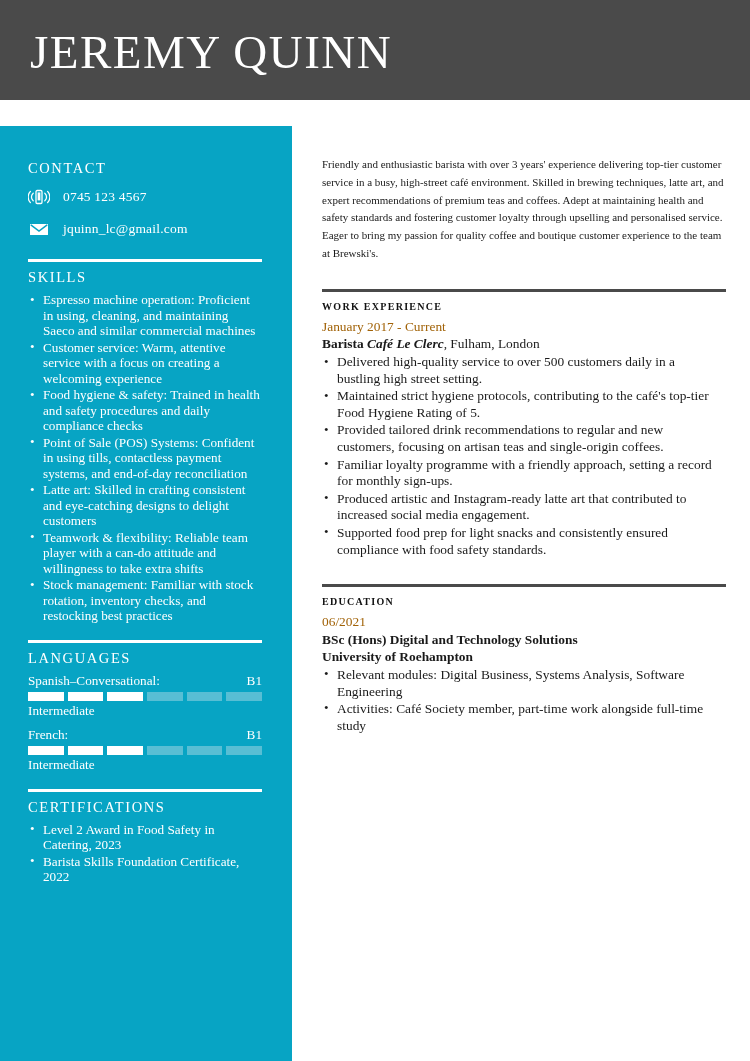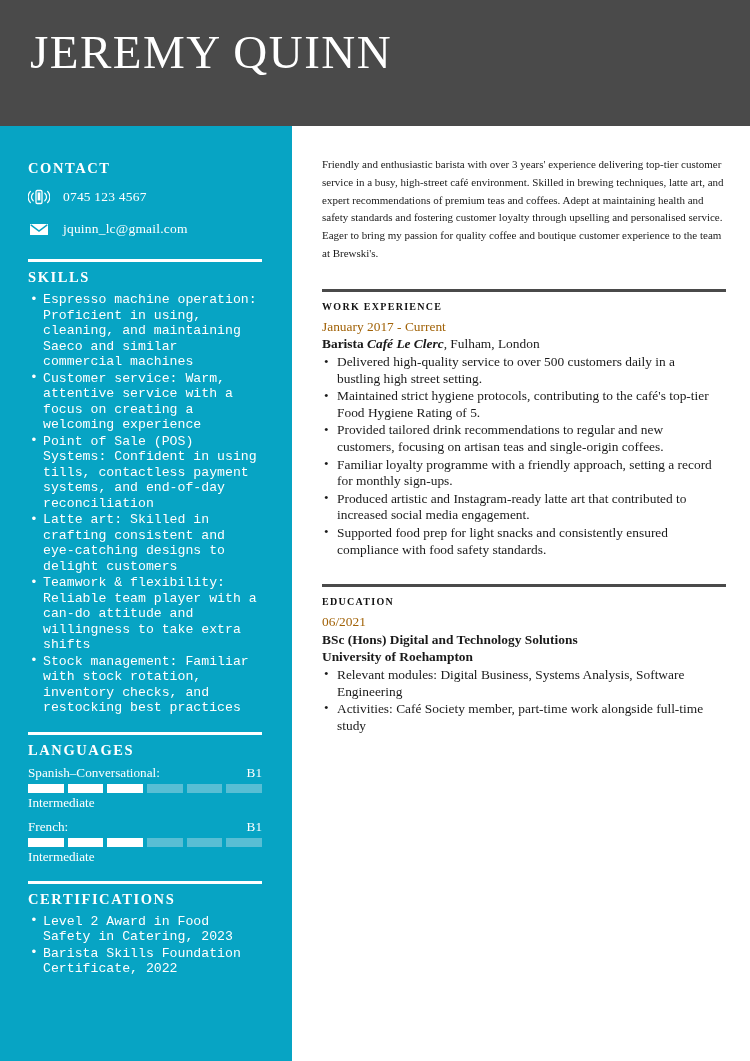--- a/index.html
+++ b/index.html
@@ -20,21 +20,21 @@
     background: #ffffff;
     box-sizing: border-box;
   }
 
   
   .header {
     position: absolute;
     left: 0;
     top: 0;
     width: 750px;
-    height: 126px;
+    height: 100px;
     background: #4a4a4a;
     box-sizing: border-box;
     text-align: center;
   }
   .header-name {
     position: absolute;
     left: 30px;
     top: 27px;
     color: #ffffff;
     font-family: "Liberation Serif", "DejaVu Serif", serif;
@@ -58,21 +58,21 @@
     color: #ffffff;
   }
   .side-rule {
     height: 3px;
     background: #ffffff;
     margin: 0 0 7px 0;
   }
   .side-heading {
     font-family: "Liberation Serif", "DejaVu Serif", serif;
     font-size: 14.5px;
-    font-weight: bold;
+    font-weight: normal;
     letter-spacing: 1.6px;
     color: #ffffff;
     margin: 0 0 6px 0;
   }
   .side-heading.first {
     margin-top: 34px;
   }
 
   
   .contact-row {
@@ -102,21 +102,20 @@
     margin: 0;
     padding: 0;
   }
   ul.side-list li {
     position: relative;
     font-size: 13.2px;
     line-height: 15.5px;
     color: #ffffff;
     padding-left: 15px;
     margin-bottom: 1px;
-    font-family: Liberation Mono, monospace;
   }
   ul.side-list li:before {
     content: "\2022";
     position: absolute;
     left: 2px;
     top: -0.5px;
     font-size: 13px;
     color: #ffffff;
   }
 
@@ -272,20 +271,21 @@
         <span class="contact-text">jquinn_lc@gmail.com</span>
       </div>
     </div>
 
     <div class="side-section">
       <div class="side-rule"></div>
       <div class="side-heading">SKILLS</div>
       <ul class="side-list">
         <li>Espresso machine operation: Proficient in using, cleaning, and maintaining Saeco and similar commercial machines</li>
         <li>Customer service: Warm, attentive service with a focus on creating a welcoming experience</li>
+        <li>Food hygiene &amp; safety: Trained in health and safety procedures and daily compliance checks</li>
         <li>Point of Sale (POS) Systems: Confident in using tills, contactless payment systems, and end-of-day reconciliation</li>
         <li>Latte art: Skilled in crafting consistent and eye-catching designs to delight customers</li>
         <li>Teamwork &amp; flexibility: Reliable team player with a can-do attitude and willingness to take extra shifts</li>
         <li>Stock management: Familiar with stock rotation, inventory checks, and restocking best practices</li>
       </ul>
     </div>
 
     <div class="side-section">
       <div class="side-rule"></div>
       <div class="side-heading">LANGUAGES</div>

